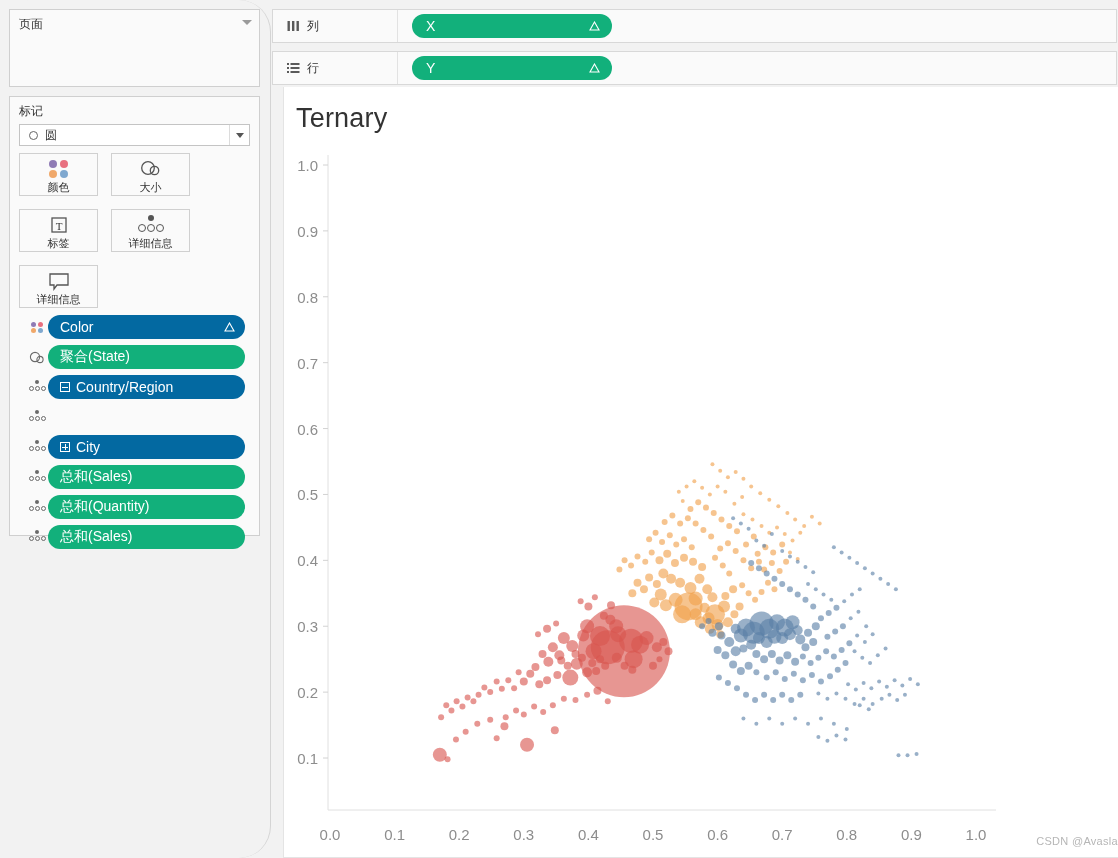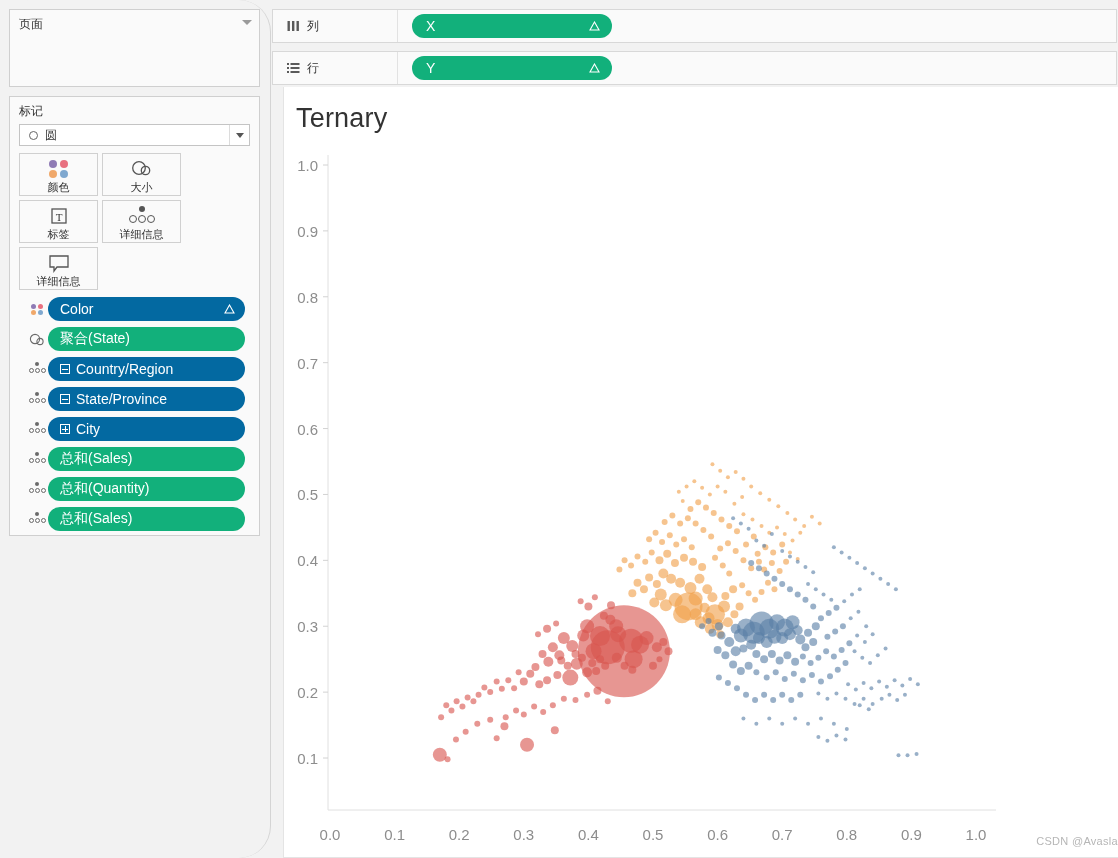--- a/index.html
+++ b/index.html
@@ -67,21 +67,21 @@
     width: 0; height: 0;
     border-left: 4px solid transparent;
     border-right: 4px solid transparent;
     border-top: 5px solid #555;
     display: block;
   }
 
   
   .marks-btns {
     display: flex; flex-wrap: wrap;
-    gap: 4px;
+    gap: 13px;
     padding: 7px 9px 0 9px;
   }
   .mark-btn {
     width: 79px; height: 43px;
     border: 1px solid #d0d0d0;
     background: #fafafa;
     display: flex; flex-direction: column;
     align-items: center; justify-content: flex-start;
     padding-top: 4px;
     cursor: pointer;
@@ -331,24 +331,20 @@
           </div>
           <div class="pill-row">
             <span class="pill-icon">
               <span class="mini-detail">
                 <span class="t"></span>
                 <span class="b" style="left:2px"></span>
                 <span class="b" style="left:8px"></span>
                 <span class="b" style="left:14px"></span>
               </span>
             </span>
-            <div class="pill blue">
-              <span class="expander"></span>
-              <span>State/Province</span>
-            </div>
           </div>
           <div class="pill-row">
             <span class="pill-icon">
               <span class="mini-detail">
                 <span class="t"></span>
                 <span class="b" style="left:2px"></span>
                 <span class="b" style="left:8px"></span>
                 <span class="b" style="left:14px"></span>
               </span>
             </span>

